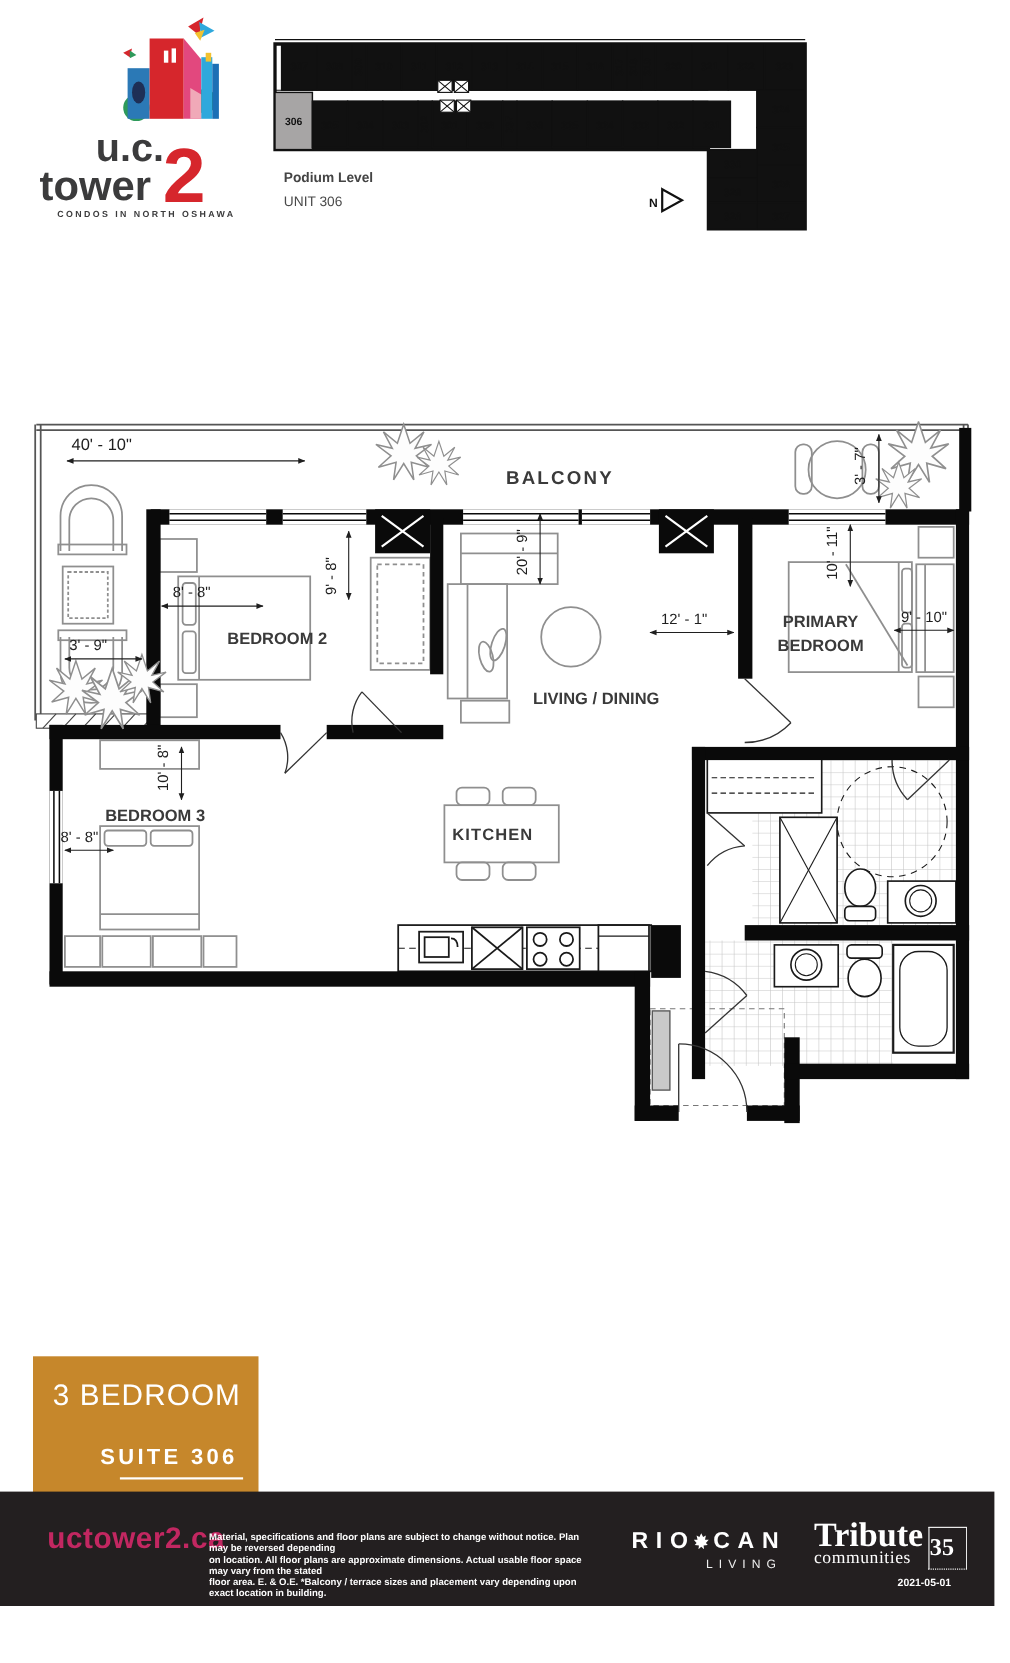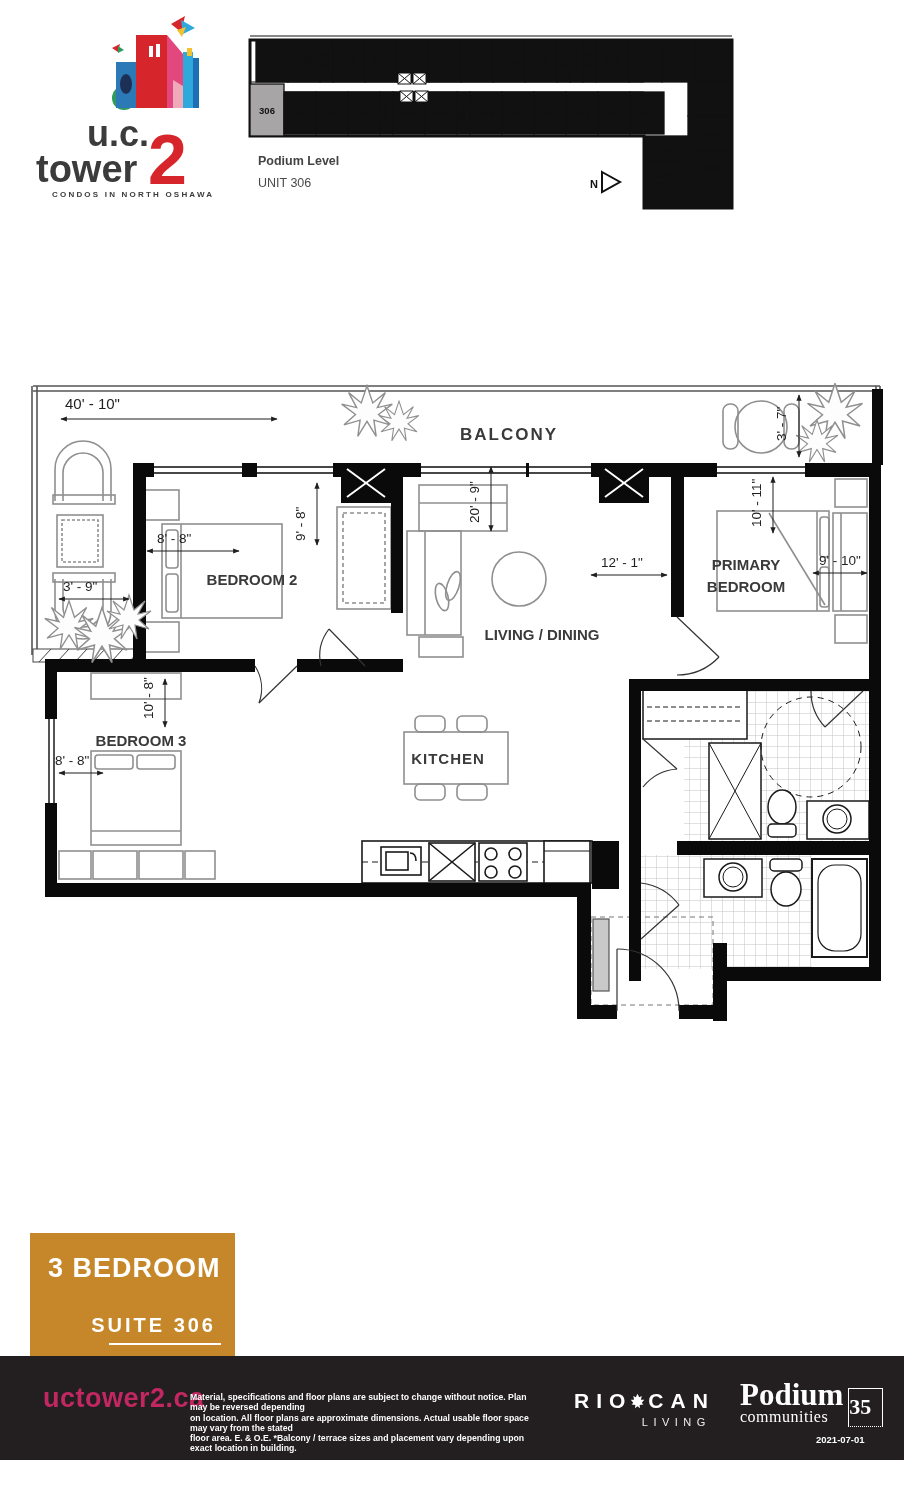--- a/index.html
+++ b/index.html
@@ -14,21 +14,21 @@
   .keyplan-caption{position:absolute;left:258px;top:155px;color:#4a4a4a;line-height:1.1;}
   .keyplan-caption .lvl{font-weight:bold;font-size:12.5px;color:#444;}
   .keyplan-caption .unt{font-size:12.5px;margin-top:8px;color:#4a4a4a;}
 
   
   .plan-svg{position:absolute;left:29px;top:383px;width:858px;height:650px;}
 
   
   .infobox{position:absolute;left:30px;top:1233px;width:205px;height:169px;
            background:#C6872B;color:#fff;}
-  .infobox .type{padding:20px 0 0 18px;font-size:27px;font-weight:700;letter-spacing:1px;}
+  .infobox .type{padding:20px 0 0 18px;font-size:27px;font-weight:400;letter-spacing:1px;}
   .infobox .suite{margin-top:30px;text-align:right;padding-right:19px;font-size:20px;
                   font-weight:bold;letter-spacing:3px;}
   .infobox .rule{width:112px;height:0;border-top:2.5px solid #fff;margin:6px 14px 8px auto;}
   .infobox .areas{text-align:right;padding-right:14px;font-size:12.5px;font-weight:bold;
                   line-height:1.4;}
 
   
   .footer{position:absolute;left:0;top:1356px;width:904px;height:104px;background:#231F20;}
   .website{position:absolute;left:43px;top:27px;font-size:27px;font-weight:bold;
            color:#C22761;letter-spacing:.5px;}
@@ -553,19 +553,19 @@
       <svg class="leaf" viewBox="0 0 20 20">
         <path d="M10,1 L12,5 L15,3.5 L14,8 L18,8 L15,11.5 L17,13.5 L12.5,14 L13,18 L10,15.5 L7,18
                  L7.5,14 L3,13.5 L5,11.5 L2,8 L6,8 L5,3.5 L8,5 Z" fill="#fff"></path>
       </svg>
       <span>CAN</span>
     </div>
     <div class="living">LIVING</div>
   </div>
   <div class="tribute">
     <div>
-      <div class="tname">Podium</div>
+      <div class="tname">Tribute</div>
       <div class="tsub">communities</div>
     </div>
     <div class="t35">35</div>
   </div>
-  <div class="fdate">2021-07-01</div>
+  <div class="fdate">2021-05-01</div>
 </div>
 
 </body></html>

